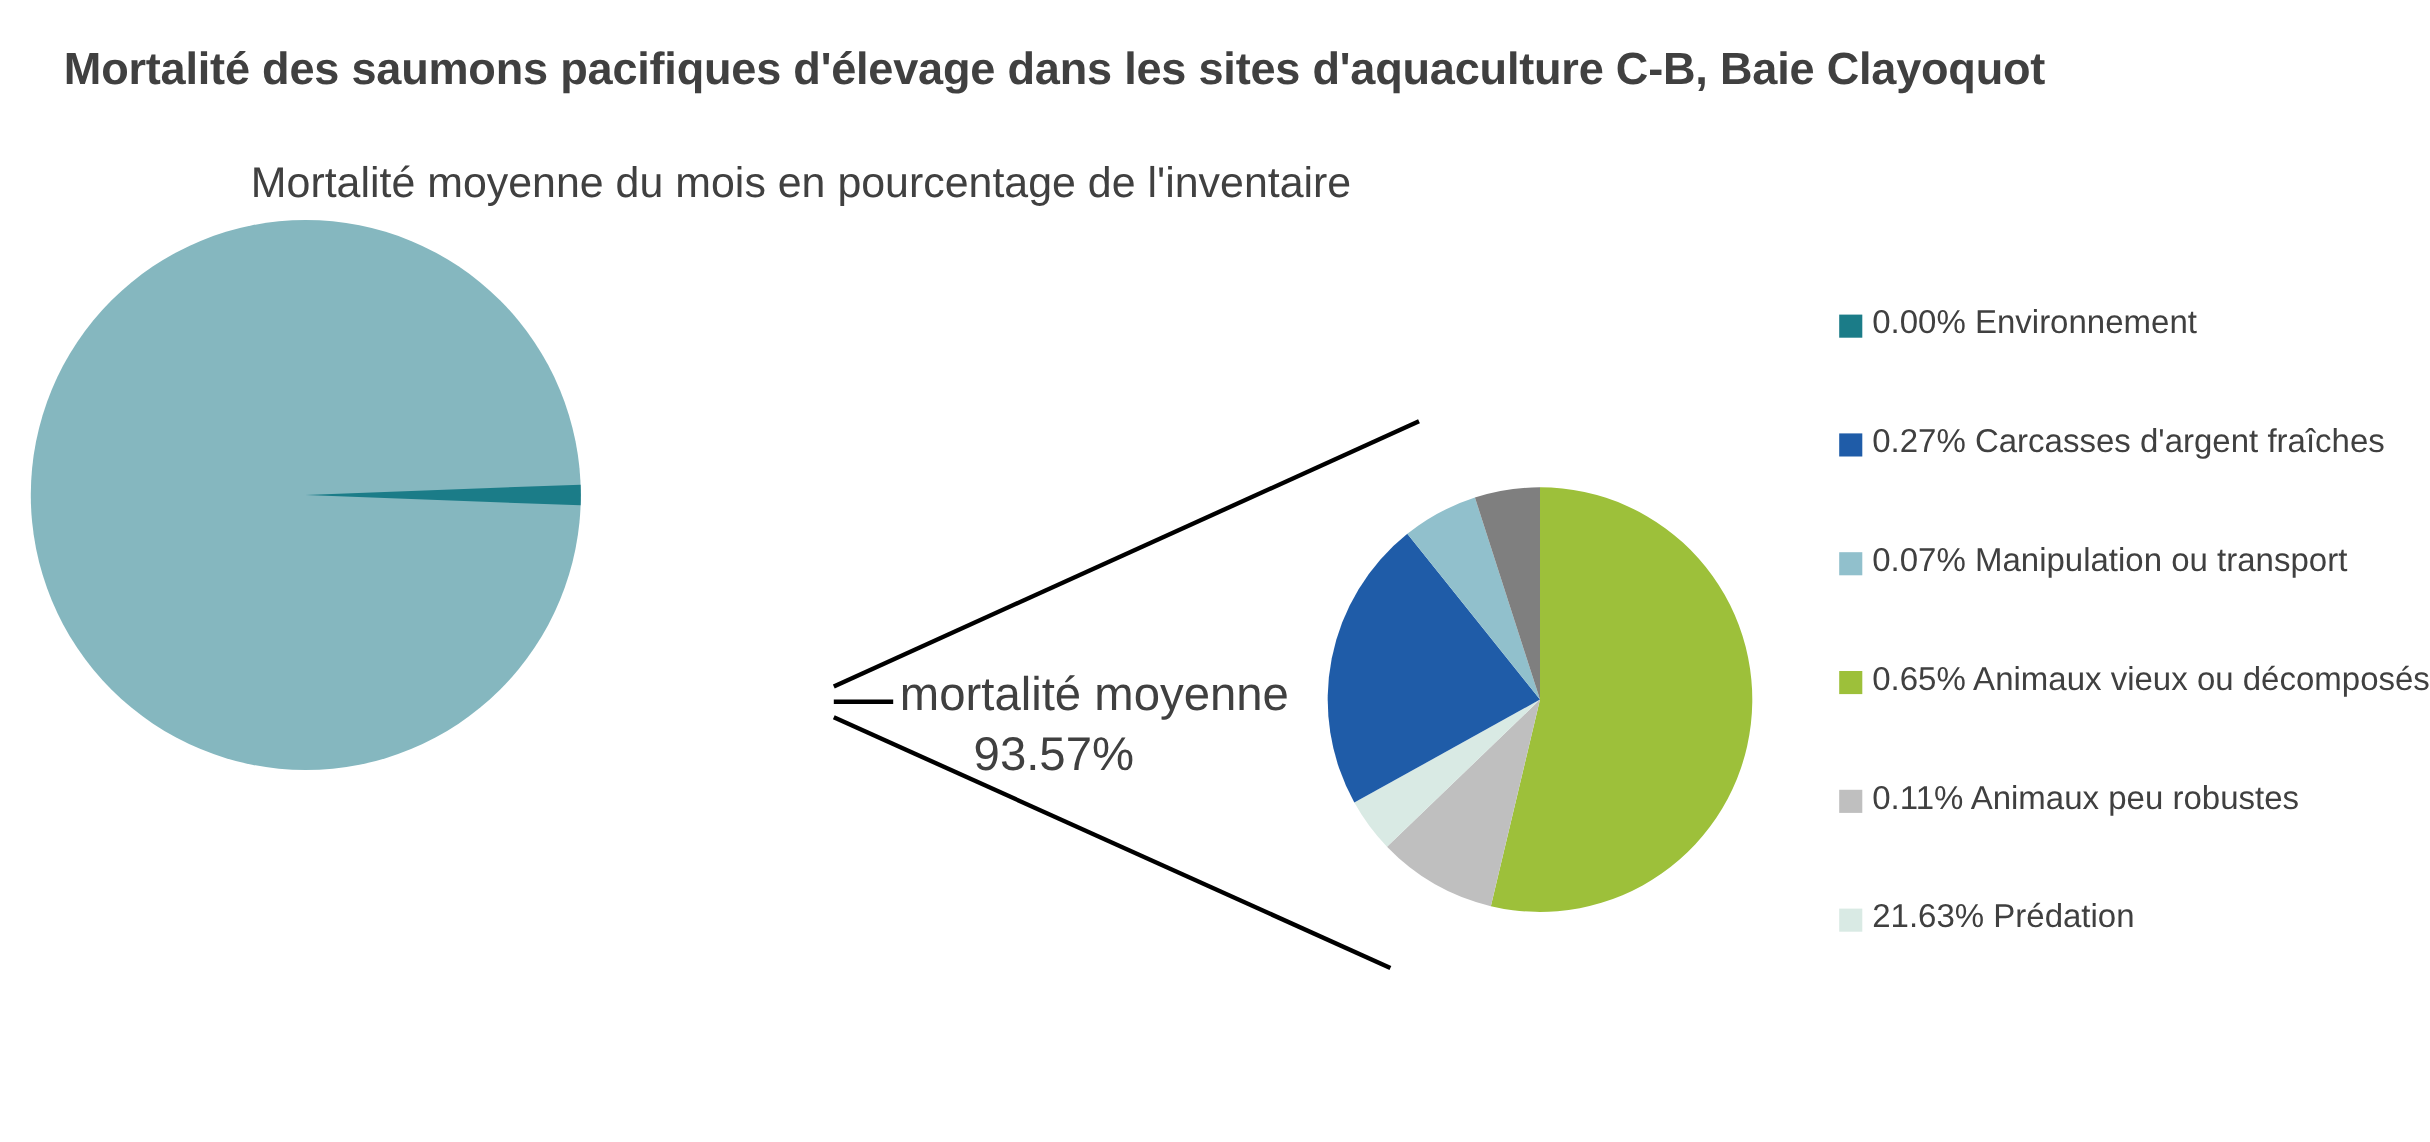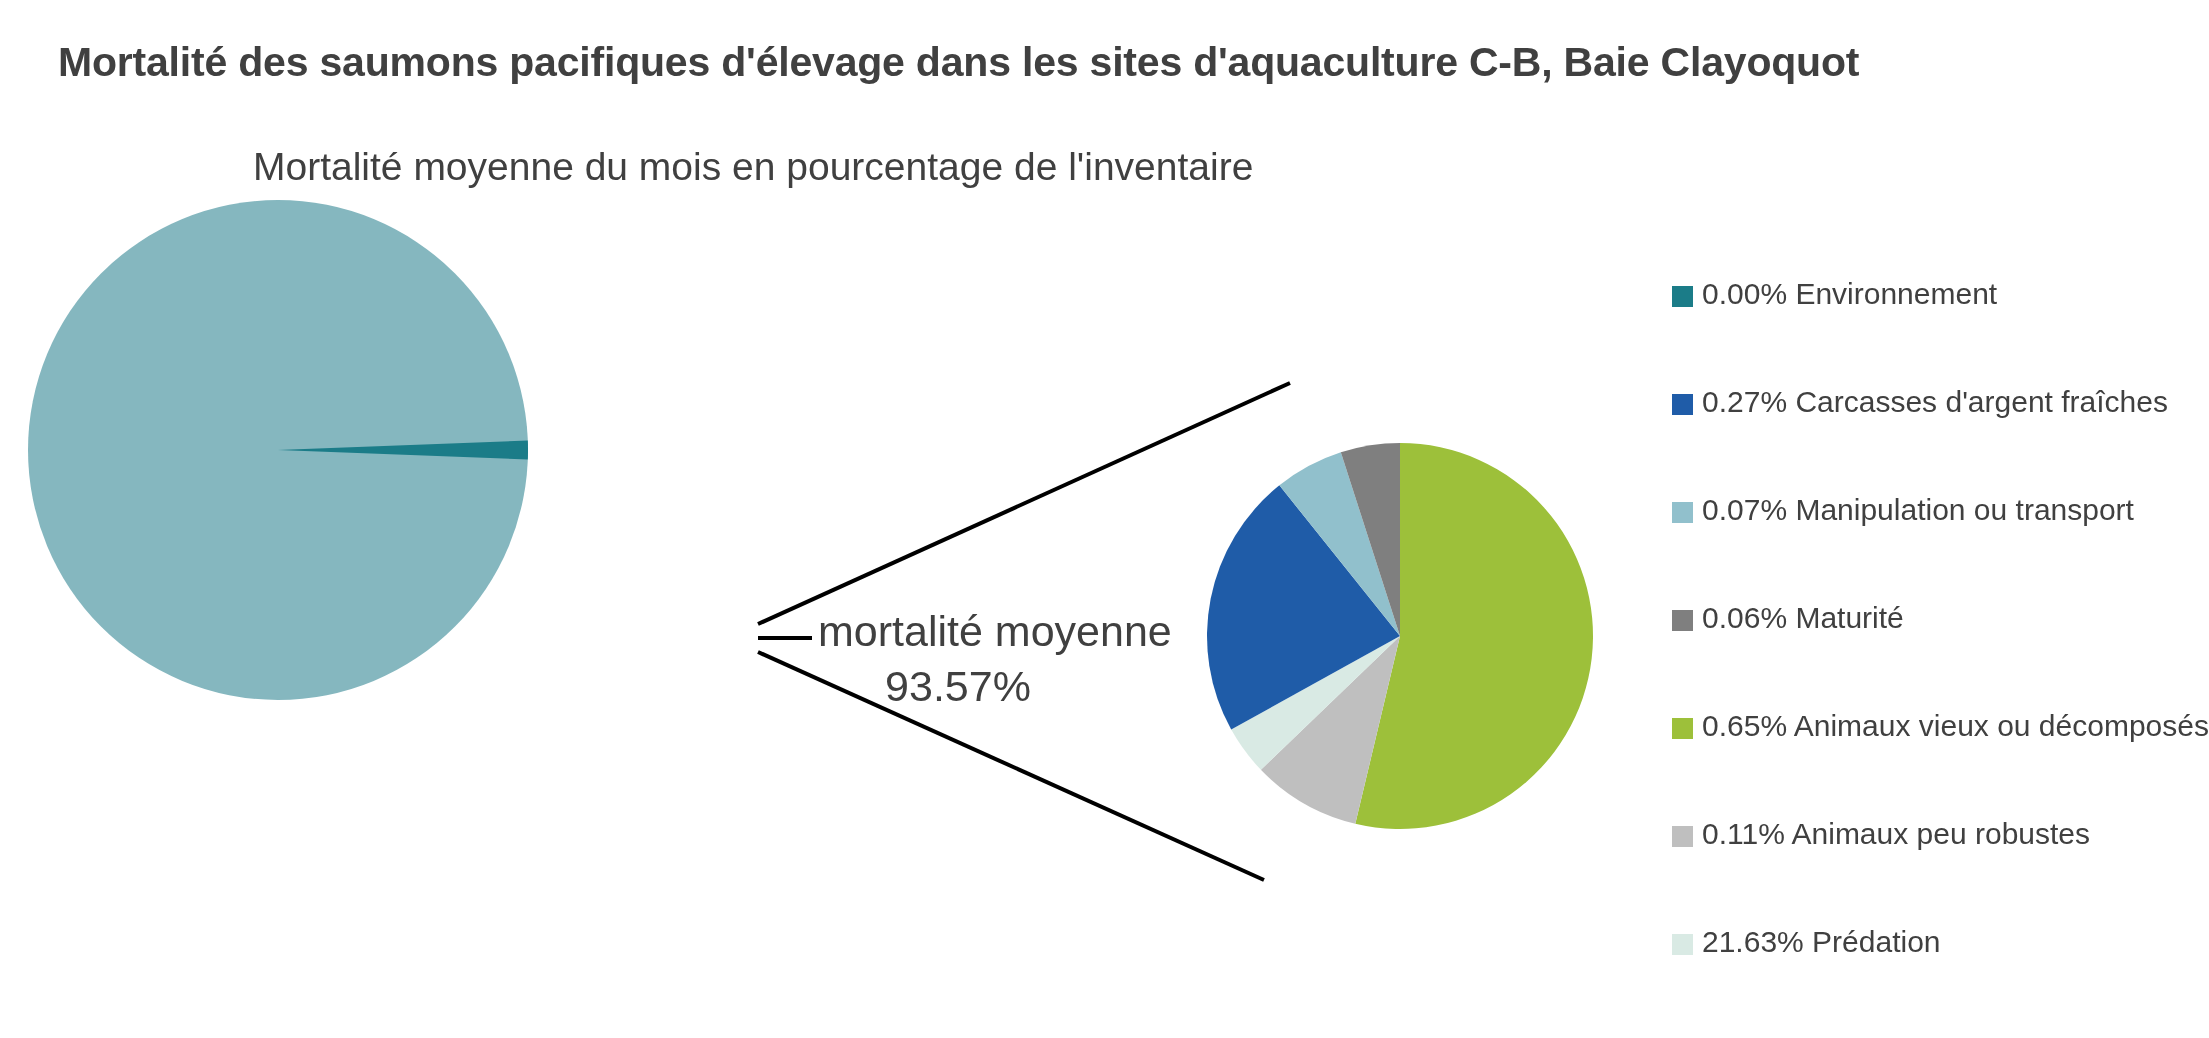--- a/index.html
+++ b/index.html
@@ -25,21 +25,21 @@
     width: 2080px;
     font-size: 41px;
     font-weight: bold;
     line-height: 1.22;
     letter-spacing: -0.2px;
     color: #404040;
     margin-top: 18px;
   }
   #chart-subtitle {
     position: absolute;
-    left: 253px;
+    left: 228px;
     top: 145px;
     font-size: 39px;
     font-weight: normal;
     line-height: 1.15;
     color: #404040;
   }
 
   
   #plot-area {
     position: absolute;
@@ -138,24 +138,20 @@
     </div>
     <div class="legend-item">
       <span class="legend-swatch" style="background: rgb(31, 92, 168);"></span>
       <span class="legend-text">0.27% Carcasses d'argent fraîches</span>
     </div>
     <div class="legend-item">
       <span class="legend-swatch" style="background: rgb(145, 192, 204);"></span>
       <span class="legend-text">0.07% Manipulation ou transport</span>
     </div>
     <div class="legend-item">
-      <span class="legend-swatch" style="background: rgb(127, 127, 127);"></span>
-      <span class="legend-text">0.06% Maturité</span>
-    </div>
-    <div class="legend-item">
       <span class="legend-swatch" style="background: rgb(157, 192, 58);"></span>
       <span class="legend-text">0.65% Animaux vieux ou décomposés</span>
     </div>
     <div class="legend-item">
       <span class="legend-swatch" style="background: rgb(191, 191, 191);"></span>
       <span class="legend-text">0.11% Animaux peu robustes</span>
     </div>
     <div class="legend-item">
       <span class="legend-swatch" style="background: rgb(217, 234, 228);"></span>
       <span class="legend-text">21.63% Prédation</span>

